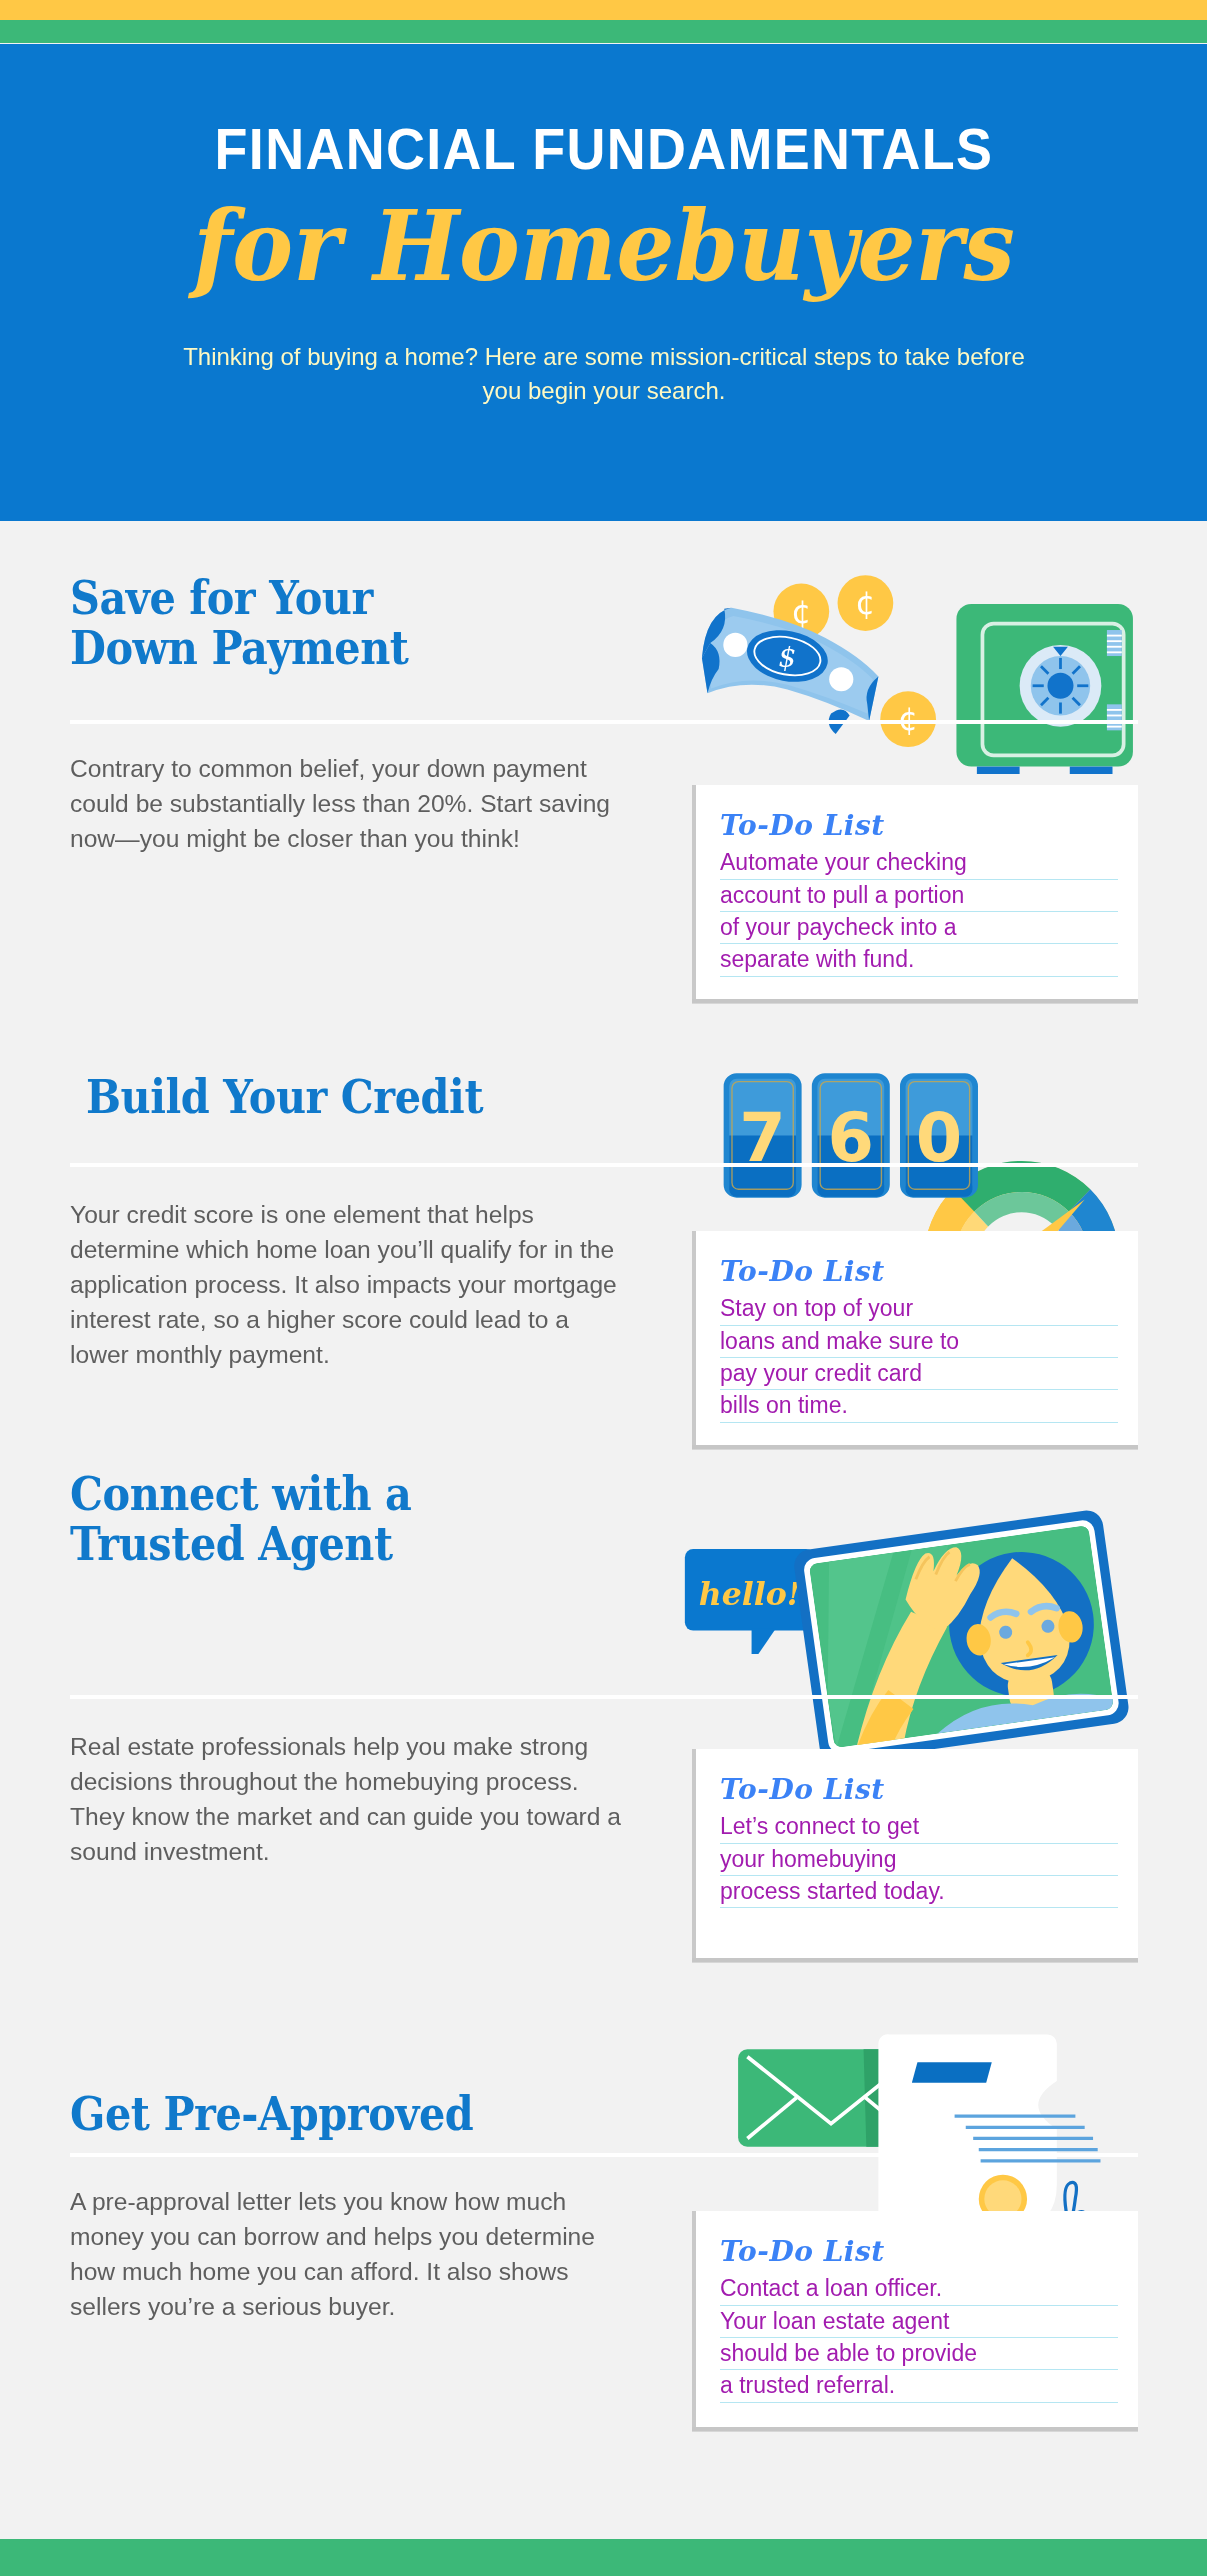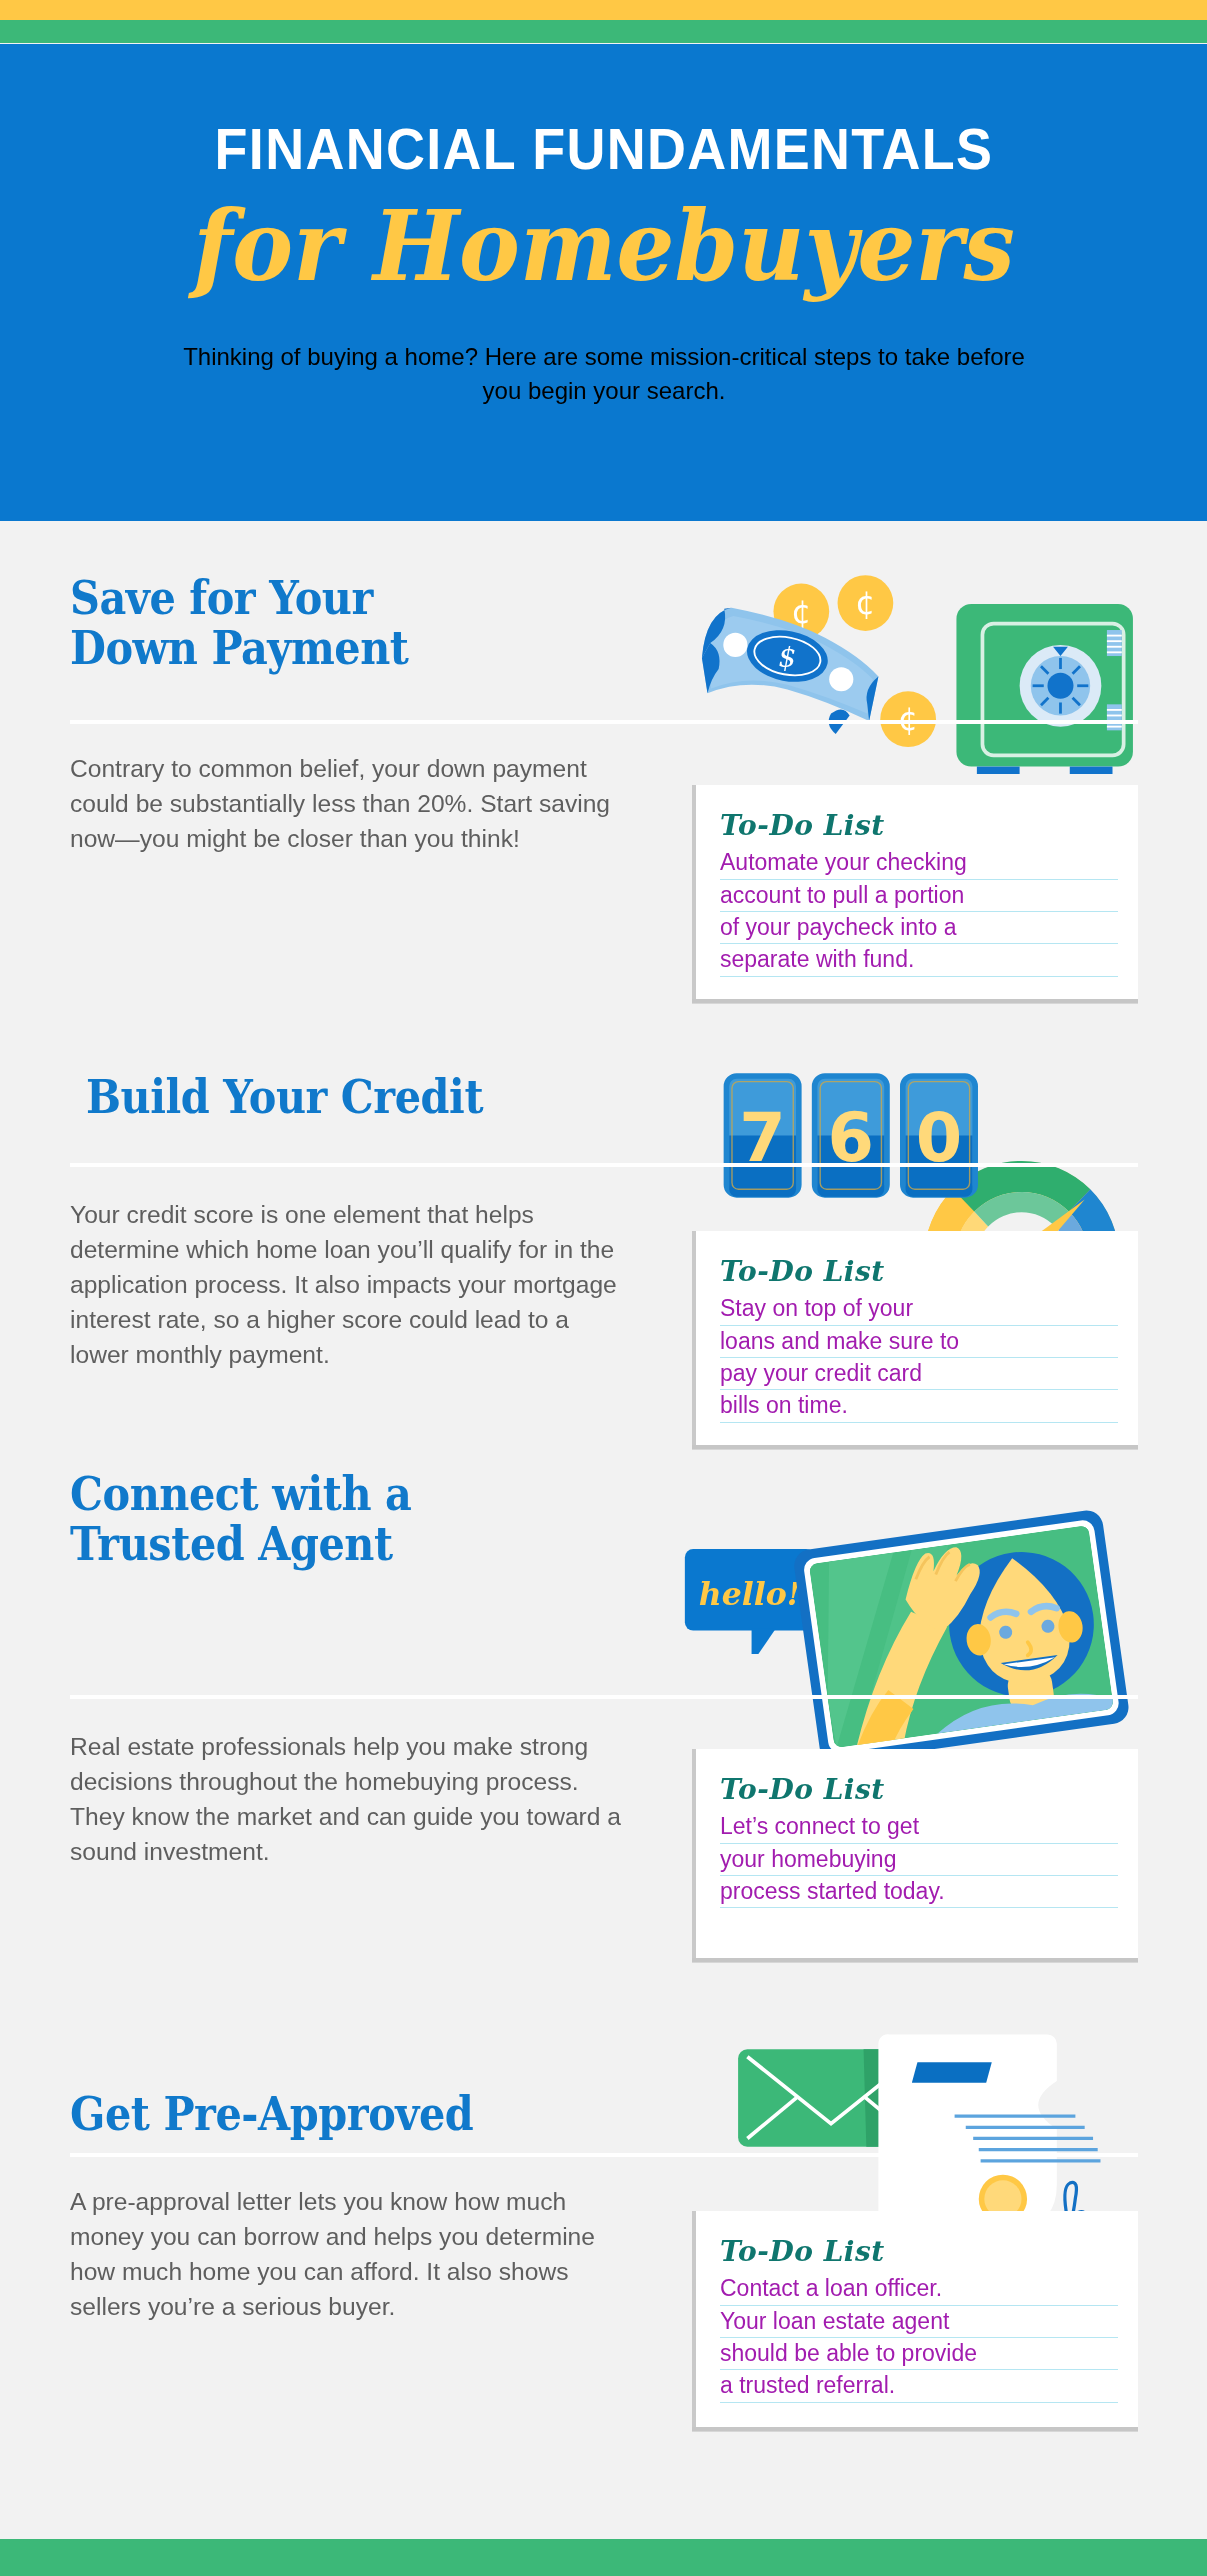--- a/index.html
+++ b/index.html
@@ -41,21 +41,21 @@
     color:#FFC845;
     font-family:"DejaVu Serif", serif;
     font-weight:bold;
     font-style:italic;
     font-size:97px;
     line-height:1;
     margin-top:20.4px;
     transform: scaleX(0.94);
   }
   .h-desc {
-    color:#000000;
+    color:#fef9c3;
     font-size:24px;
     line-height:1.42;
     margin-top:45px;
     padding:0 177px;
     font-weight:400;
   }
 
   
   .section { position:absolute; left:0; width:1208px; }
   .sec-head {
@@ -82,21 +82,21 @@
   }
 
   
   .card {
     position:absolute;
     background:#ffffff;
     border-left:4.6px solid #c9c9c9;
     box-shadow: 0 4.6px 0 0 #c6c6c6;
   }
   .card-title {
-    color:#0f766e;
+    color:#3b82f6;
     font-family:"DejaVu Serif", serif;
     font-style:italic;
     font-weight:bold;
     font-size:28px;
     padding:24px 0 3.7px 24px;
     letter-spacing:0.5px;
   }
   .lines { padding:5.6px 20.4px 0 24px; }
   .line {
     color:#a21caf;

